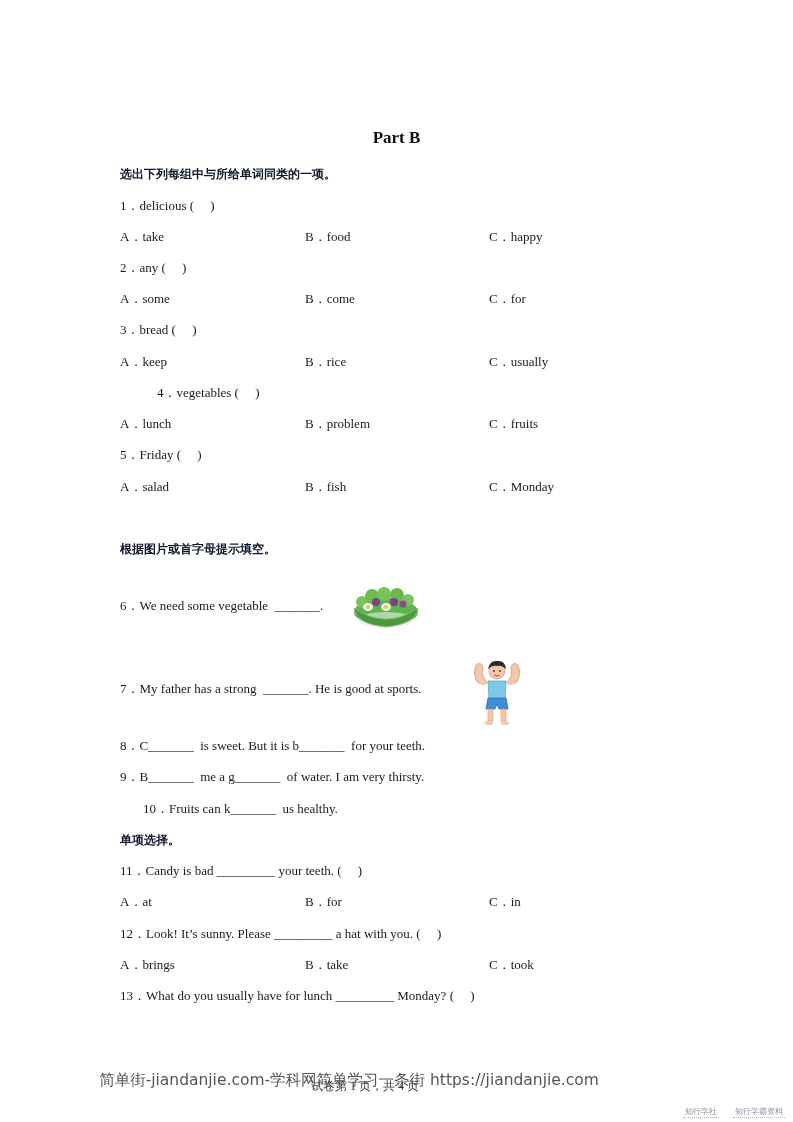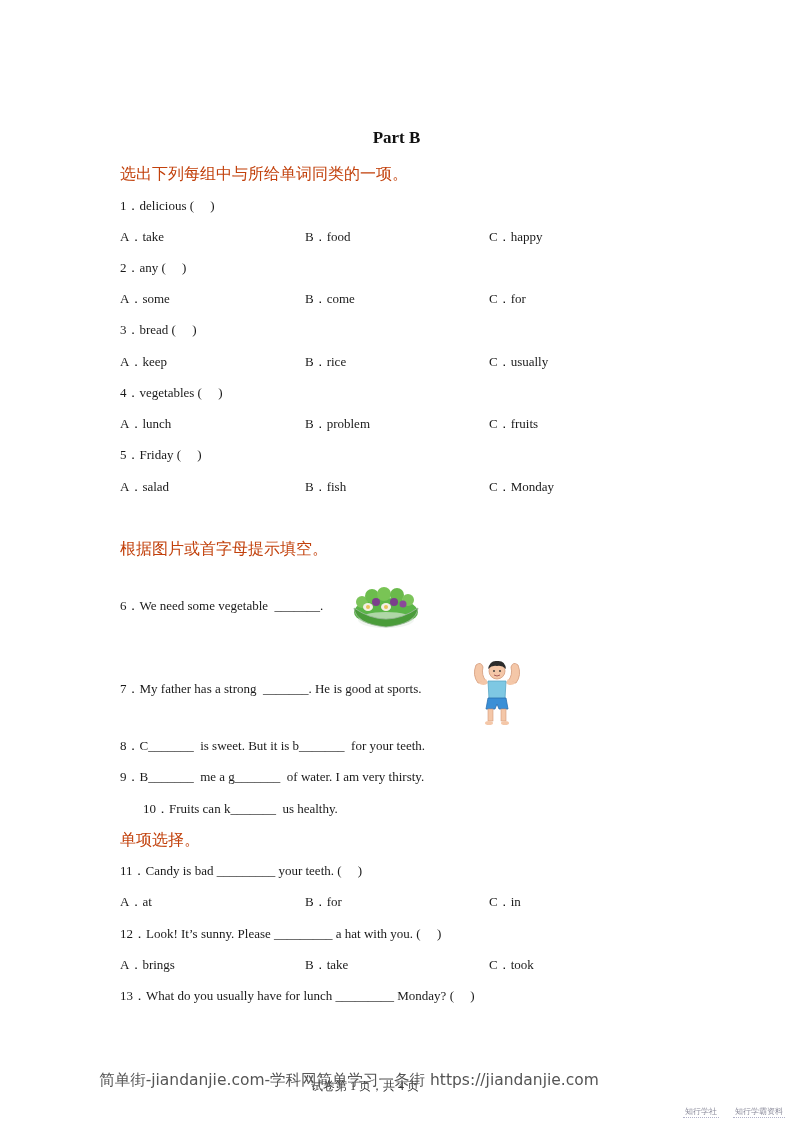--- a/index.html
+++ b/index.html
@@ -28,22 +28,23 @@
       color: #111;
     }
     .line {
       position: absolute;
       left: 120px;
       line-height: 16px;
       white-space: pre;
     }
     .instr {
       font-family: "DejaVu Sans", "Liberation Sans", sans-serif;
-      font-size: 16px;
-      color: #c2410c;
+      font-size: 12px;
+      color: #0f172a;
+      font-weight: bold;
     }
     .opt {
       position: absolute;
       line-height: 16px;
       white-space: pre;
     }
     .col-a { left: 120px; }
     .col-b { left: 305px; }
     .col-c { left: 489px; }
     .pic {
@@ -103,21 +104,21 @@
 <div class="line" style="top:260px;"><span>2．</span><span>any (　 )</span></div>
 <div class="opt col-a" style="top:291px;">A．some</div>
 <div class="opt col-b" style="top:291px;">B．come</div>
 <div class="opt col-c" style="top:291px;">C．for</div>
 
 <div class="line" style="top:322px;"><span>3．</span><span>bread (　 )</span></div>
 <div class="opt col-a" style="top:354px;">A．keep</div>
 <div class="opt col-b" style="top:354px;">B．rice</div>
 <div class="opt col-c" style="top:354px;">C．usually</div>
 
-<div class="line" style="top:385px;"><span>4．</span><span>vegetables (　 )</span></div>
+<div class="line" style="top:385px;margin-left:37px;"><span>4．</span><span>vegetables (　 )</span></div>
 <div class="opt col-a" style="top:416px;">A．lunch</div>
 <div class="opt col-b" style="top:416px;">B．problem</div>
 <div class="opt col-c" style="top:416px;">C．fruits</div>
 
 <div class="line" style="top:447px;"><span>5．</span><span>Friday (　 )</span></div>
 <div class="opt col-a" style="top:479px;">A．salad</div>
 <div class="opt col-b" style="top:479px;">B．fish</div>
 <div class="opt col-c" style="top:479px;">C．Monday</div>
 
 <div class="line instr" style="top:541px;">根据图片或首字母提示填空。</div>

